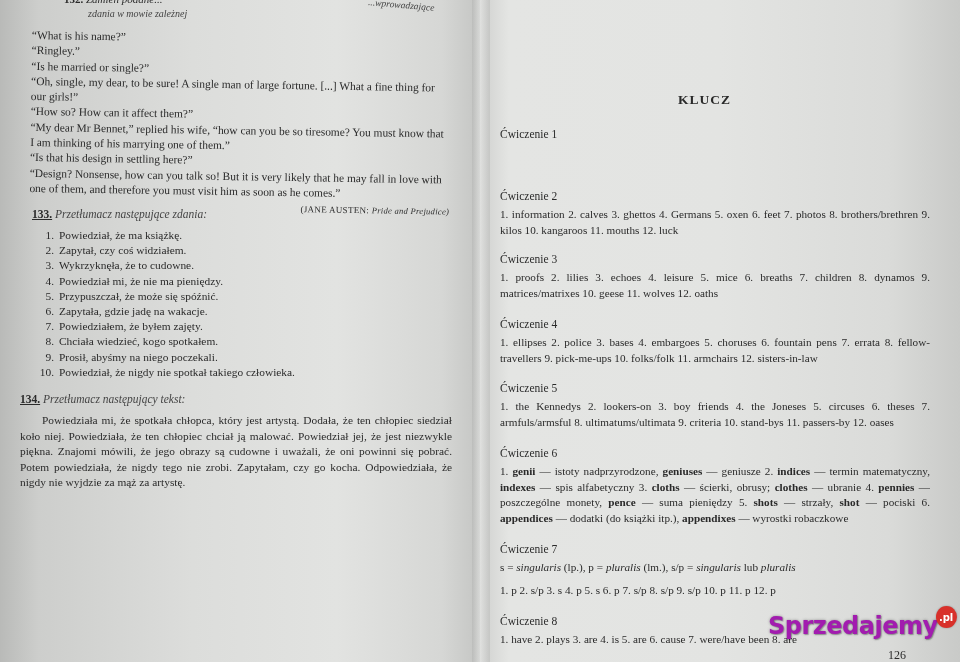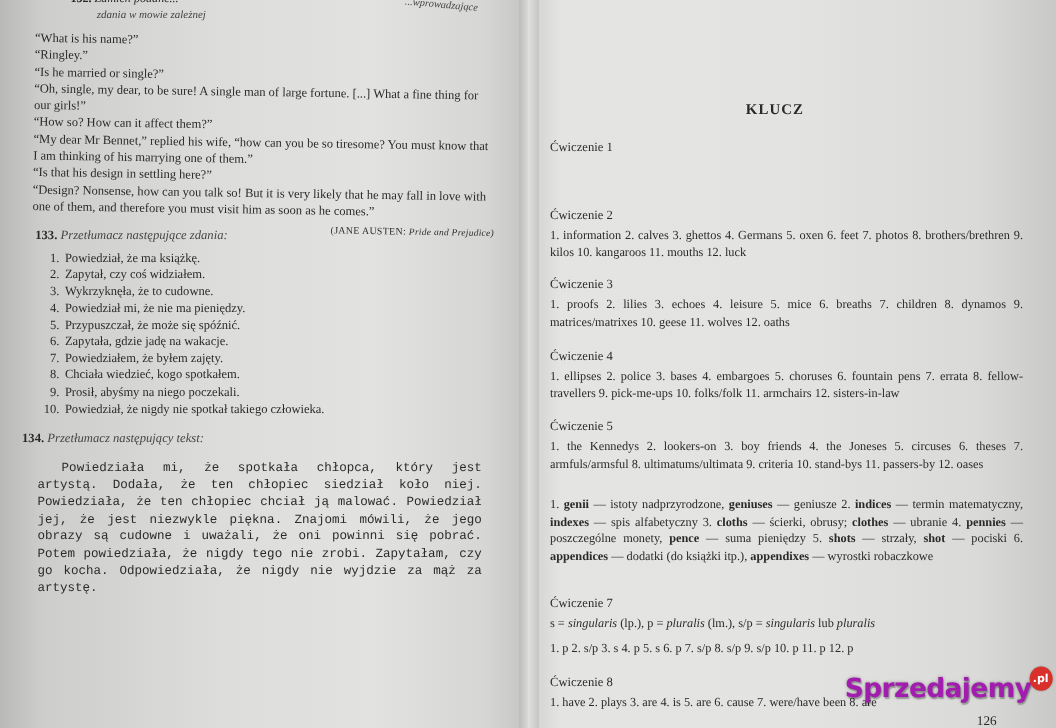--- a/index.html
+++ b/index.html
@@ -34,28 +34,28 @@
     .ex-head-right { position: absolute; left: 340px; top: -2px; font-style: italic; font-size: 9.5px; transform: rotate(5deg); color: #444; }
     .ex-head-sub { position: absolute; left: 60px; top: 6px; font-style: italic; font-size: 10px; color: #444; }
 
     .dialogue { position: absolute; left: 32px; top: 28px; width: 420px; font-size: 11.4px; line-height: 15.3px; transform: rotate(0.9deg); transform-origin: left top; }
     .dialogue p { margin: 0; }
     .attribution { text-align: right; font-size: 9px; letter-spacing: 0.3px; margin-top: 2px !important; }
     .attribution i { font-size: 8.5px; }
 
     .ex133 { position: absolute; left: 32px; top: 208px; width: 420px; }
     .ex-title { font-size: 11.5px; margin: 0 0 8px 0; }
-    .ex-title b { font-weight: bold; }
+    .ex-title b { font-weight: bold; text-decoration: underline; }
     .ex-title i { color: #444; }
     .ex-list { list-style: none; margin: 0; padding: 0; font-size: 11.4px; line-height: 15.2px; }
     .ex-list li { display: flex; }
     .ex-list .n { width: 22px; text-align: right; padding-right: 5px; flex: none; }
 
     .ex134 { position: absolute; left: 20px; top: 393px; width: 432px; }
-    .ex134 .para { font-size: 11.4px; line-height: 15.6px; text-indent: 22px; text-align: justify; margin: 14px; font-family: Liberation Mono, monospace; }
+    .ex134 .para { font-size: 11.4px; line-height: 15.6px; text-indent: 22px; text-align: justify; margin: 0; }
 
     
     .rp { position: absolute; left: 20px; top: 0; width: 440px; }
     .klucz { position: absolute; left: 178px; top: 92px; font-size: 13.5px; font-weight: bold; letter-spacing: 1px; }
     .section { position: absolute; left: 0; width: 430px; }
     .section h3 { margin: 0; font-size: 11.5px; font-weight: normal; }
     .section .ans { font-size: 11.2px; line-height: 15.6px; margin: 5px 0 0 0; text-align: justify; }
     .section .ans b { font-weight: bold; }
     .section .ans i { font-style: italic; }
 
@@ -184,20 +184,21 @@
         <h3>Ćwiczenie 4</h3>
         <p class="ans">1. ellipses 2. police 3. bases 4. embargoes 5. choruses 6. fountain pens 7. errata 8. fellow-travellers 9. pick-me-ups 10. folks/folk 11. armchairs 12. sisters-in-law</p>
       </div>
 
       <div class="section" style="top:382px">
         <h3>Ćwiczenie 5</h3>
         <p class="ans">1. the Kennedys 2. lookers-on 3. boy friends 4. the Joneses 5. circuses 6. theses 7. armfuls/armsful 8. ultimatums/ultimata 9. criteria 10. stand-bys 11. passers-by 12. oases</p>
       </div>
 
       <div class="section" style="top:447px">
+        <h3>Ćwiczenie 6</h3>
         <p class="ans" id="sec6">1. <b>genii</b> — istoty nadprzyrodzone, <b>geniuses</b> — geniusze 2. <b>indices</b> — termin matematyczny, <b>indexes</b> — spis alfabetyczny 3. <b>cloths</b> — ścierki, obrusy; <b>clothes</b> — ubranie 4. <b>pennies</b> — poszczególne monety, <b>pence</b> — suma pieniędzy 5. <b>shots</b> — strzały, <b>shot</b> — pociski 6. <b>appendices</b> — dodatki (do książki itp.), <b>appendixes</b> — wyrostki robaczkowe</p>
       </div>
 
       <div class="section" style="top:543px">
         <h3>Ćwiczenie 7</h3>
         <p class="ans" id="sec7legend">s = <i>singularis</i> (lp.), p = <i>pluralis</i> (lm.), s/p = <i>singularis</i> lub <i>pluralis</i></p>
         <p class="ans" style="margin-top:7px">1. p 2. s/p 3. s 4. p 5. s 6. p 7. s/p 8. s/p 9. s/p 10. p 11. p 12. p</p>
       </div>
 
       <div class="section" style="top:615px">

